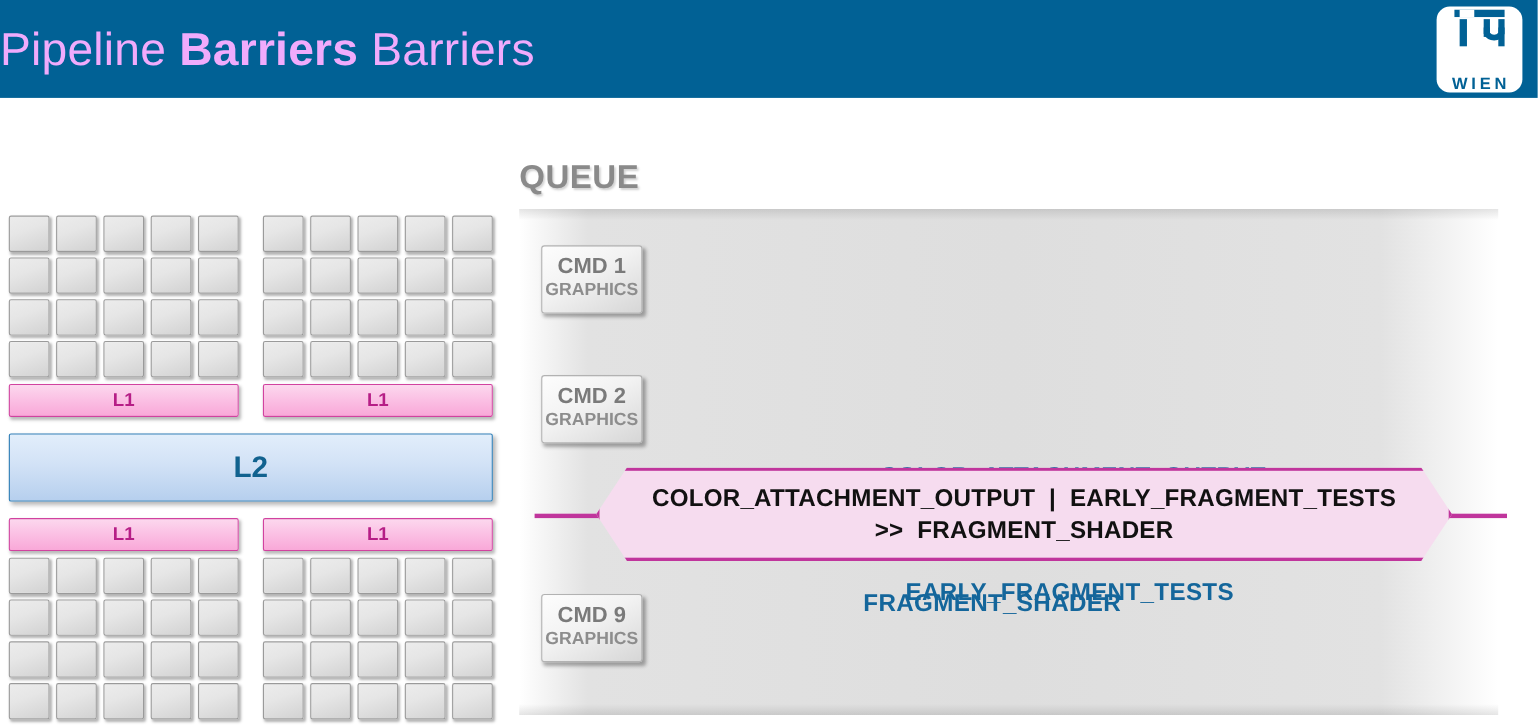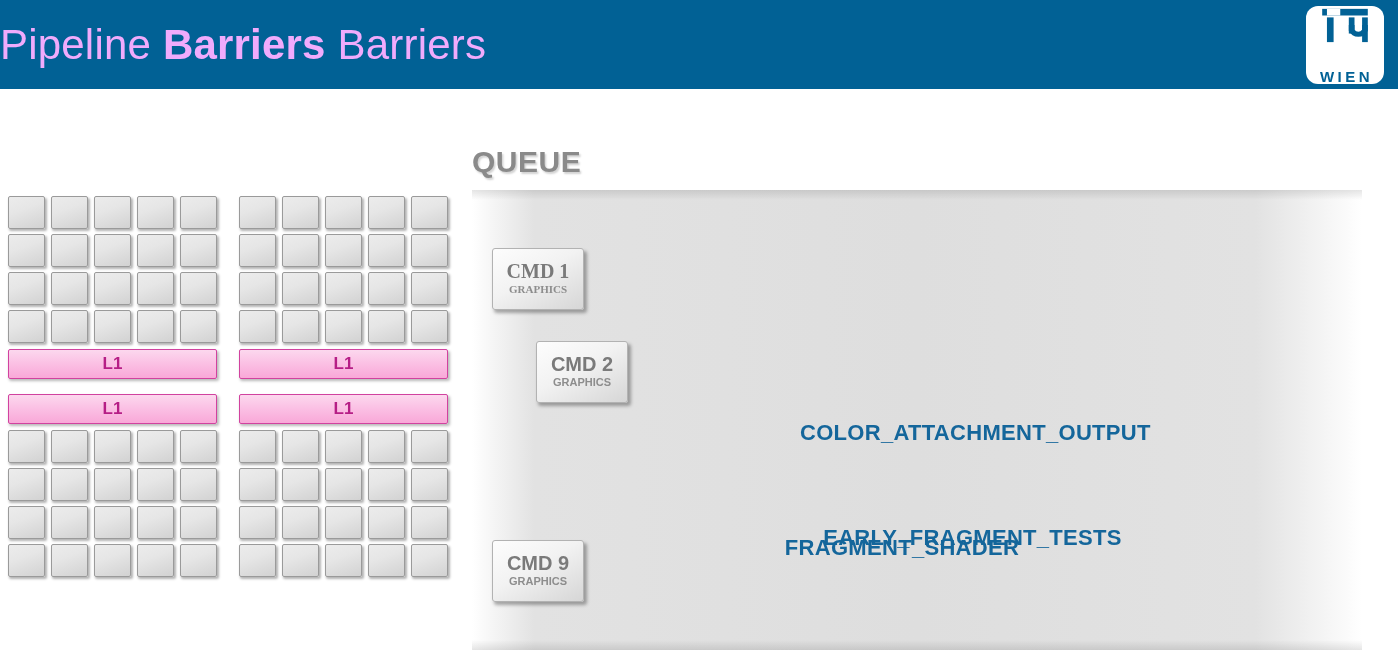--- a/index.html
+++ b/index.html
@@ -113,21 +113,21 @@
   .cmd {
     position: absolute; width: 92px; height: 62px;
     background: linear-gradient(150deg, #fdfdfd 0%, #f2f2f2 45%, #d6d6d6 100%);
     border: 1px solid #b2b2b2;
     border-radius: 3px;
     box-shadow: 2.5px 3px 3.5px rgba(0,0,0,0.32);
     display: flex; flex-direction: column;
     align-items: center; justify-content: center;
   }
   .cmd-name { color: #7a7a7a; font-size: 20px; font-weight: 700; line-height: 1.05; }
-  .cmd-sub  { color: #8d8d8d; font-size: 11px; font-weight: 700; line-height: 1.4; }
+  .cmd-sub  { color: #8d8d8d; font-size: 16px; font-weight: 700; line-height: 1.4; }
 
   .stage {
     position: absolute;
     color: #14669b; font-size: 22px; font-weight: 700;
     letter-spacing: 0.3px;
     font-family: "Liberation Sans", sans-serif;
     white-space: nowrap;
   }
 
   
@@ -222,20 +222,21 @@
           <div class="core"></div>
             <div class="core"></div>
             <div class="core"></div>
             <div class="core"></div>
             <div class="core"></div>
         </div>
         <div class="l1">L1</div>
       </div>
     </div>
 
+    <div class="l2">L2</div>
 
     <div class="core-grid-row gpu-lower">
       <div class="core-block">
         <div class="l1">L1</div>
         <div class="core-grid">
           <div class="core"></div>
             <div class="core"></div>
             <div class="core"></div>
             <div class="core"></div>
             <div class="core"></div>
@@ -280,32 +281,40 @@
             <div class="core"></div>
             <div class="core"></div>
         </div>
       </div>
     </div>
   </div>
 
   <div class="queue-title">QUEUE</div>
 
   <div class="queue-panel">
-    <div class="cmd" style="left:20px; top:58px;font-family:Liberation Serif, serif;">
+    <div class="cmd" style="left:20px; top:33px;">
       <div class="cmd-name">CMD 1</div>
       <div class="cmd-sub">GRAPHICS</div>
     </div>
-    <div class="cmd" style="left:20px; top:151px;margin-left:44px;">
+    <div class="cmd" style="left:20px; top:151px;">
       <div class="cmd-name">CMD 2</div>
       <div class="cmd-sub">GRAPHICS</div>
     </div>
     <div class="cmd" style="left:20px; top:350px;">
       <div class="cmd-name">CMD 9</div>
       <div class="cmd-sub">GRAPHICS</div>
     </div>
 
     <div class="stage" style="left:328px; top:230px; width:345px; text-align:center;">COLOR_ATTACHMENT_OUTPUT</div>
     <div class="stage" style="left:328px; top:335px; width:345px; text-align:center;">EARLY_FRAGMENT_TESTS</div>
     <div class="stage" style="left: 200px; top: 345px; width: 460px; text-align: center;">FRAGMENT_SHADER</div>
   </div>
 
+  <div class="barrier-wrap">
+    <div class="barrier-line left"></div>
+    <div class="barrier-line right"></div>
+    <div class="barrier-box">
+      <div class="barrier-line1">COLOR_ATTACHMENT_OUTPUT  |  EARLY_FRAGMENT_TESTS</div>
+      <div class="barrier-line2">&gt;&gt;  FRAGMENT_SHADER</div>
+    </div>
+  </div>
 
 </div>
 
 </body></html>

